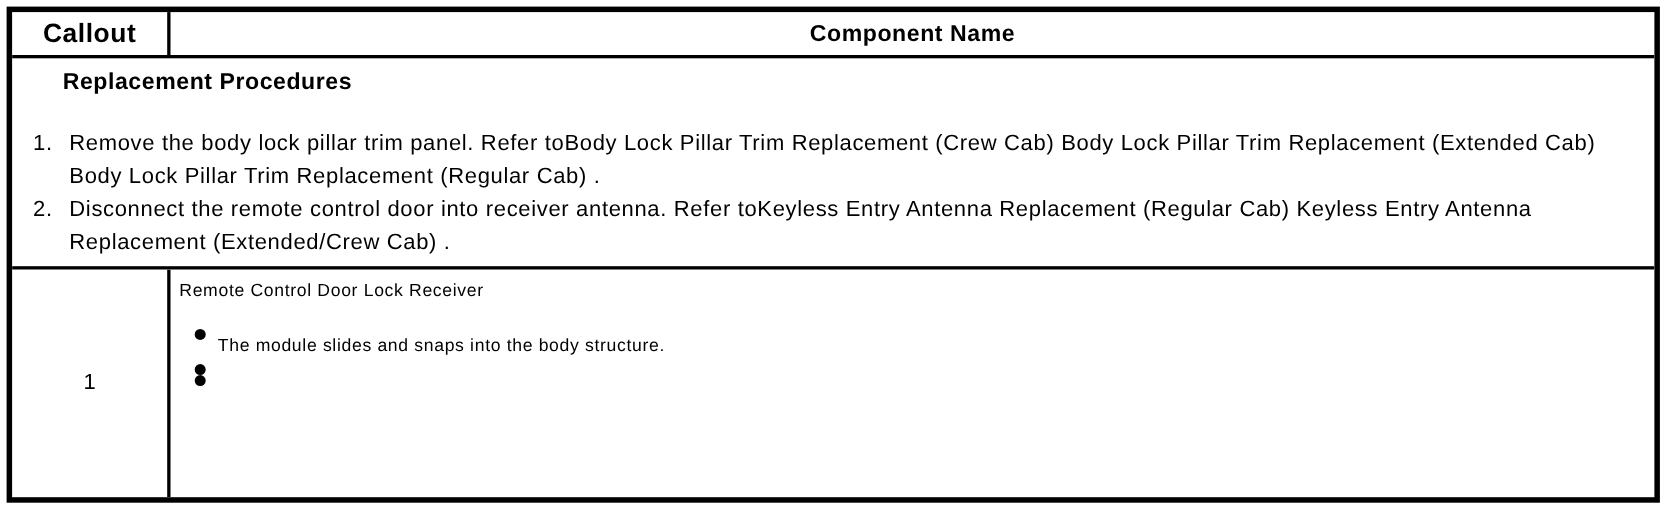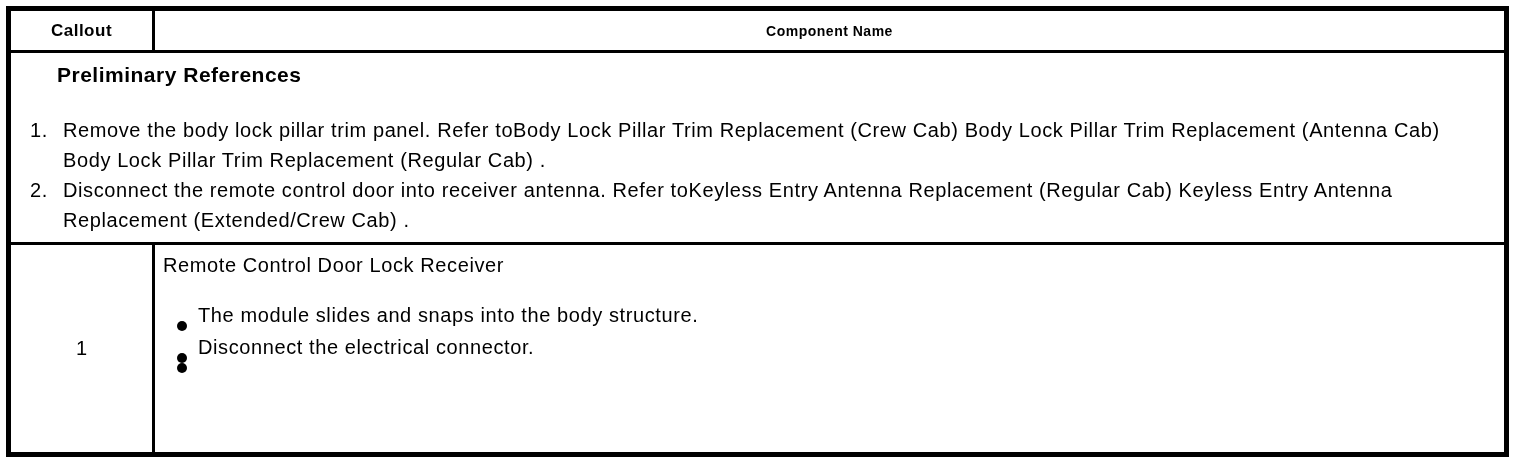--- a/index.html
+++ b/index.html
@@ -25,29 +25,29 @@
     display: flex;
     height: 42px;
     border-bottom: 3px solid #000000;
     flex-shrink: 0;
   }
   .callout-head {
     width: 144px;
     border-right: 3px solid #000000;
     display: flex; align-items: center; justify-content: center;
     font-weight: bold;
-    font-size: 17px;
+    font-size: 24px;
     letter-spacing: 0.5px;
     flex-shrink: 0;
   }
   .comp-head {
     flex: 1;
     display: flex; align-items: center; justify-content: center;
     font-weight: bold;
-    font-size: 14px;
+    font-size: 21px;
     letter-spacing: 0.5px;
   }
   
   .prelim-row {
     height: 192px;
     border-bottom: 3px solid #000000;
     padding-top: 10px;
     flex-shrink: 0;
     overflow: hidden;
   }
@@ -83,33 +83,33 @@
   .callout-cell {
     width: 144px;
     border-right: 3px solid #000000;
     display: flex; align-items: center; justify-content: center;
     font-size: 20px;
     flex-shrink: 0;
   }
   .comp-cell {
     flex: 1;
     padding: 8px 14px 0 8px;
-    font-size: 20px;
+    font-size: 16px;
     letter-spacing: 0.6px;
   }
   .comp-name { line-height: 24px; }
   .tip-label {
     font-weight: bold;
     margin-top: 26px;
     line-height: 24px;
   }
   .tips { margin-top: 22px; }
   .tip-item {
     display: flex;
-    align-items: flex-end;
+    align-items: flex-start;
     line-height: 32px;
   }
   .bullet {
     width: 10px; height: 10px;
     border-radius: 50%;
     background: #000000;
     margin-left: 14px;
     margin-right: 11px;
     flex-shrink: 0;
   }
@@ -118,45 +118,44 @@
 <body>
 
 <div class="doc-table">
 
   <div class="header-row">
     <div class="callout-head">Callout</div>
     <div class="comp-head">Component Name</div>
   </div>
 
   <div class="prelim-row">
-    <div class="prelim-title">Preliminary References</div>
+    <div class="prelim-title">Replacement Procedures</div>
     <div class="steps">
       <div class="step">
         <span class="step-num">1.</span>
-        <span class="step-text">Remove the body lock pillar trim panel. Refer toBody Lock Pillar Trim Replacement (Crew Cab) Body Lock Pillar Trim Replacement (Antenna Cab) Body Lock Pillar Trim Replacement (Regular Cab) .</span>
+        <span class="step-text">Remove the body lock pillar trim panel. Refer toBody Lock Pillar Trim Replacement (Crew Cab) Body Lock Pillar Trim Replacement (Extended Cab) Body Lock Pillar Trim Replacement (Regular Cab) .</span>
       </div>
       <div class="step">
         <span class="step-num">2.</span>
         <span class="step-text">Disconnect the remote control door into receiver antenna. Refer toKeyless Entry Antenna Replacement (Regular Cab) Keyless Entry Antenna Replacement (Extended/Crew Cab) .</span>
       </div>
     </div>
   </div>
 
   <div class="comp-row">
     <div class="callout-cell">1</div>
     <div class="comp-cell">
       <div class="comp-name">Remote Control Door Lock Receiver</div>
       <div class="tips">
         <div class="tip-item">
           <span class="bullet"></span>
           <span>The module slides and snaps into the body structure.</span>
         </div>
         <div class="tip-item">
           <span class="bullet"></span>
-          <span>Disconnect the electrical connector.</span>
         </div>
         <div class="tip-item">
           <span class="bullet"></span>
         </div>
       </div>
     </div>
   </div>
 
 </div>
 

